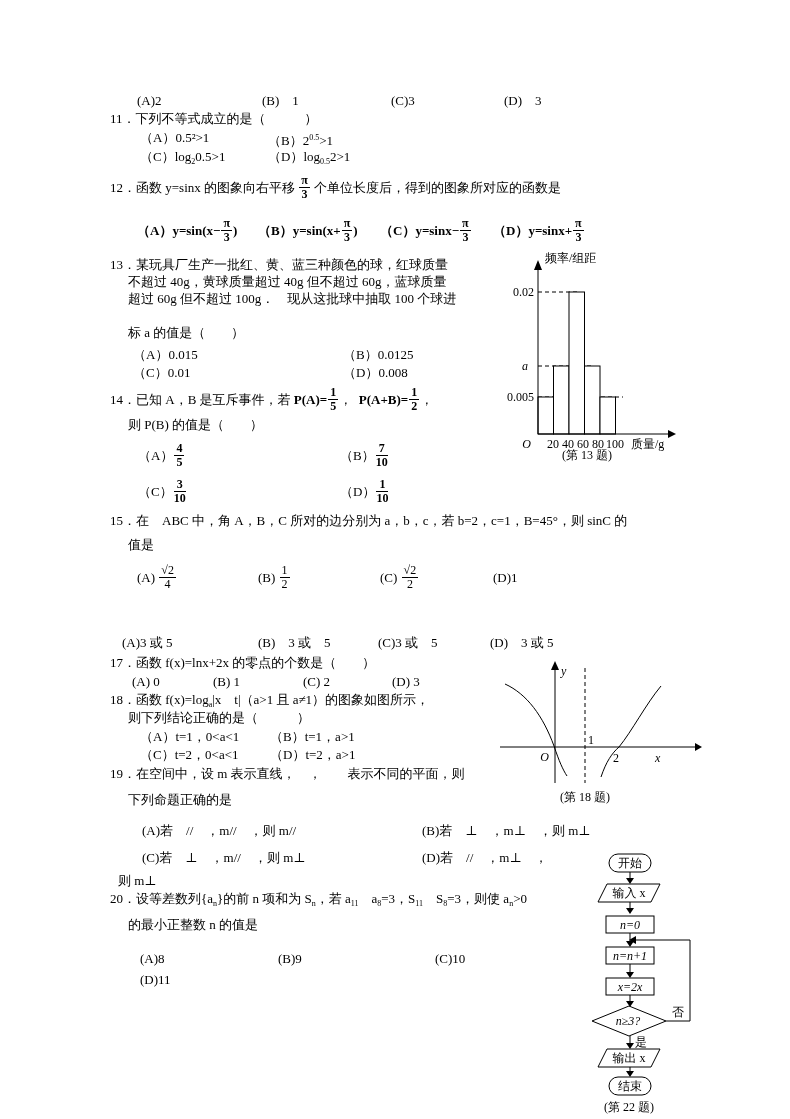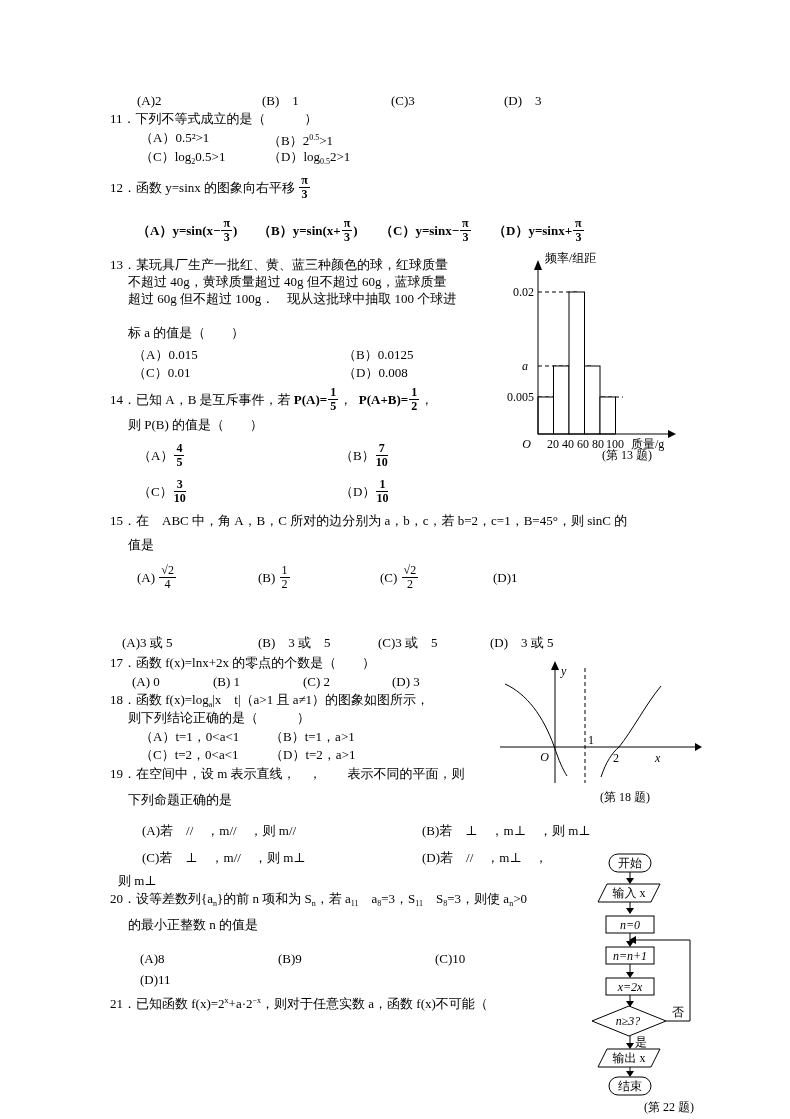--- a/index.html
+++ b/index.html
@@ -15,41 +15,42 @@
   .fr .n{display:block;border-bottom:1px solid #000;padding:0 2px 0px;}
   .fr .d{display:block;padding-top:0px;}
   .sb{font-size:8px;vertical-align:-3px;}
   .sp{font-size:8px;vertical-align:5px;}
   .fig{position:absolute;overflow:visible;}
   .fig line,.fig path,.fig rect,.fig polygon.o,.fig polyline{stroke:#000;stroke-width:1;fill:none;}
   .fig rect.bar{fill:#ffffff;}
   .fig .dash{stroke-dasharray:4 3;}
   .fig polygon.ah{fill:#000;stroke:none;}
   .fig text{font-family:"Liberation Serif","DejaVu Serif",serif;font-size:12px;fill:#000;stroke:none;}
-  .cap{position:absolute;font-size:12px;white-space:pre;margin-left:40px;}
+  .cap{position:absolute;font-size:12px;white-space:pre;}
 </style>
 </head>
 <body>
 
 <div class="page">
 
   <div class="tl" style="left:137px;top:92px">(A)2</div>
   <div class="tl" style="left:262px;top:92px">(B)　1</div>
   <div class="tl" style="left:391px;top:92px">(C)3</div>
   <div class="tl" style="left:504px;top:92px">(D)　3</div>
 
   <div class="tl" style="left:110px;top:110px">11．下列不等式成立的是（　　　）</div>
   <div class="tl" style="left:140px;top:129px">（A）0.5²&gt;1</div>
   <div class="tl" style="left:268px;top:129px"><span>（B）2</span><span class="sp">0.5</span><span>&gt;1</span></div>
   <div class="tl" style="left:140px;top:148px"><span>（C）log</span><span class="sb">2</span><span>0.5&gt;1</span></div>
   <div class="tl" style="left:268px;top:148px"><span>（D）log</span><span class="sb">0.5</span><span>2&gt;1</span></div>
 
   <div class="tl fx" style="left:110px;top:172px;height:30px">
     <span>12．函数 y=sinx 的图象向右平移 </span>
     <span class="fr"><span class="n">π</span><span class="d">3</span></span>
+    <span> 个单位长度后，得到的图象所对应的函数是</span>
   </div>
   <div class="tl fx math" style="left:137px;top:214px;height:32px">
     <span>（A）y=sin(x−</span>
     <span class="fr"><span class="n">π</span><span class="d">3</span></span>
     <span>)</span>
   </div>
   <div class="tl fx math" style="left:258px;top:214px;height:32px">
     <span>（B）y=sin(x+</span>
     <span class="fr"><span class="n">π</span><span class="d">3</span></span>
     <span>)</span>
@@ -141,21 +142,20 @@
   <div class="tl" style="left:422px;top:849px">(D)若　//　，m⊥　，</div>
   <div class="tl" style="left:118px;top:872px">则 m⊥</div>
 
   <div class="tl" style="left:110px;top:890px"><span>20．设等差数列{a</span><span class="sb">n</span><span>}的前 n 项和为 S</span><span class="sb">n</span><span>，若 a</span><span class="sb">11</span><span>　a</span><span class="sb">8</span><span>=3，S</span><span class="sb">11</span><span>　S</span><span class="sb">8</span><span>=3，则使 a</span><span class="sb">n</span><span>&gt;0</span></div>
   <div class="tl" style="left:128px;top:916px">的最小正整数 n 的值是</div>
   <div class="tl" style="left:140px;top:950px">(A)8</div>
   <div class="tl" style="left:278px;top:950px">(B)9</div>
   <div class="tl" style="left:435px;top:950px">(C)10</div>
   <div class="tl" style="left:140px;top:971px">(D)11</div>
 
-  <div class="tl" style="left:110px;top:992px"><span>21．已知函数 f(x)=2</span><span class="sp">x</span><span>+a·2</span><span class="sp">−x</span><span>，则对于任意实数 a，函数 f(x)不可能（</span></div>
 
   <svg class="fig" style="left:498px;top:246px" width="205" height="215" viewBox="0 0 205 215">
     <text x="47" y="16">频率/组距</text>
     <line class="dash" x1="40" y1="46" x2="80" y2="46"></line>
     <line class="dash" x1="40" y1="120" x2="96" y2="120"></line>
     <line class="dash" x1="40" y1="151" x2="125" y2="151"></line>
     <rect class="bar" x="40" y="151" width="15.5" height="37"></rect>
     <rect class="bar" x="55.5" y="120" width="15.5" height="68"></rect>
     <rect class="bar" x="71" y="46" width="15.5" height="142"></rect>
     <rect class="bar" x="86.5" y="120" width="15.5" height="68"></rect>

